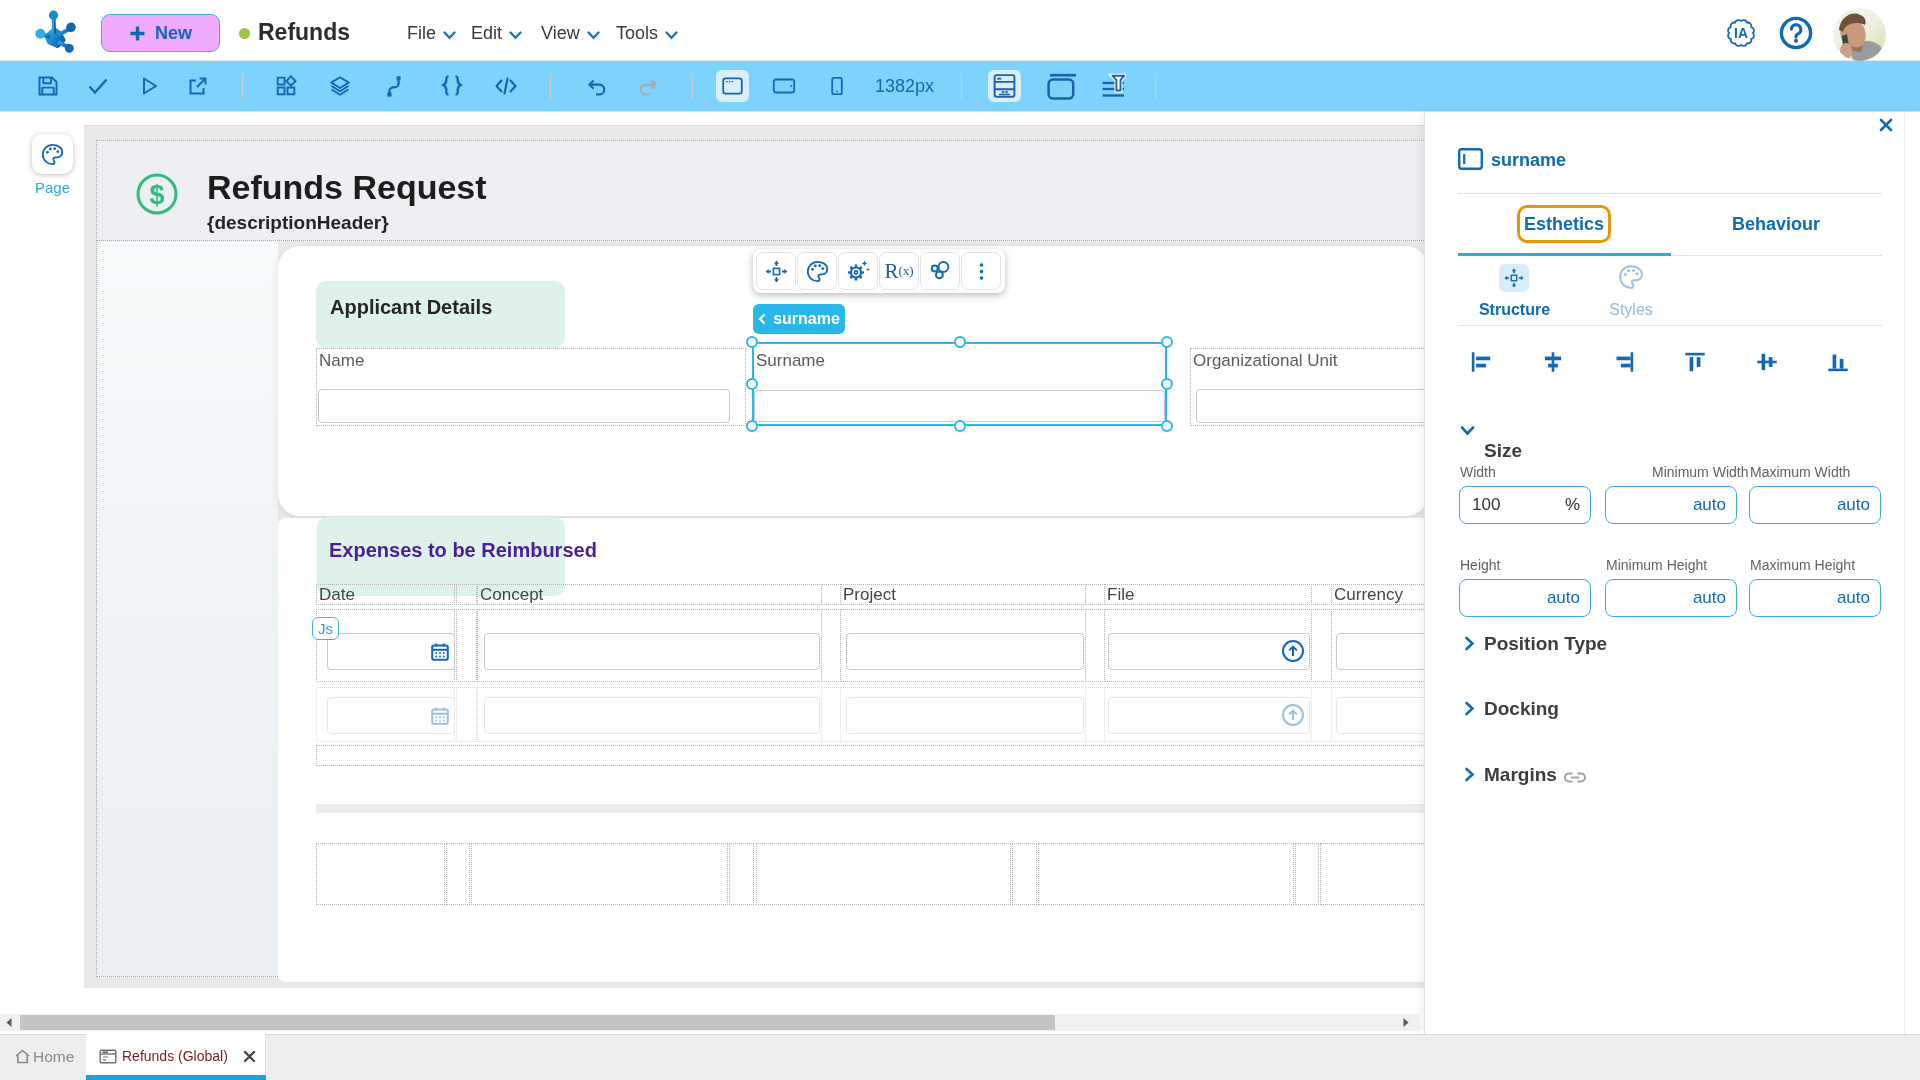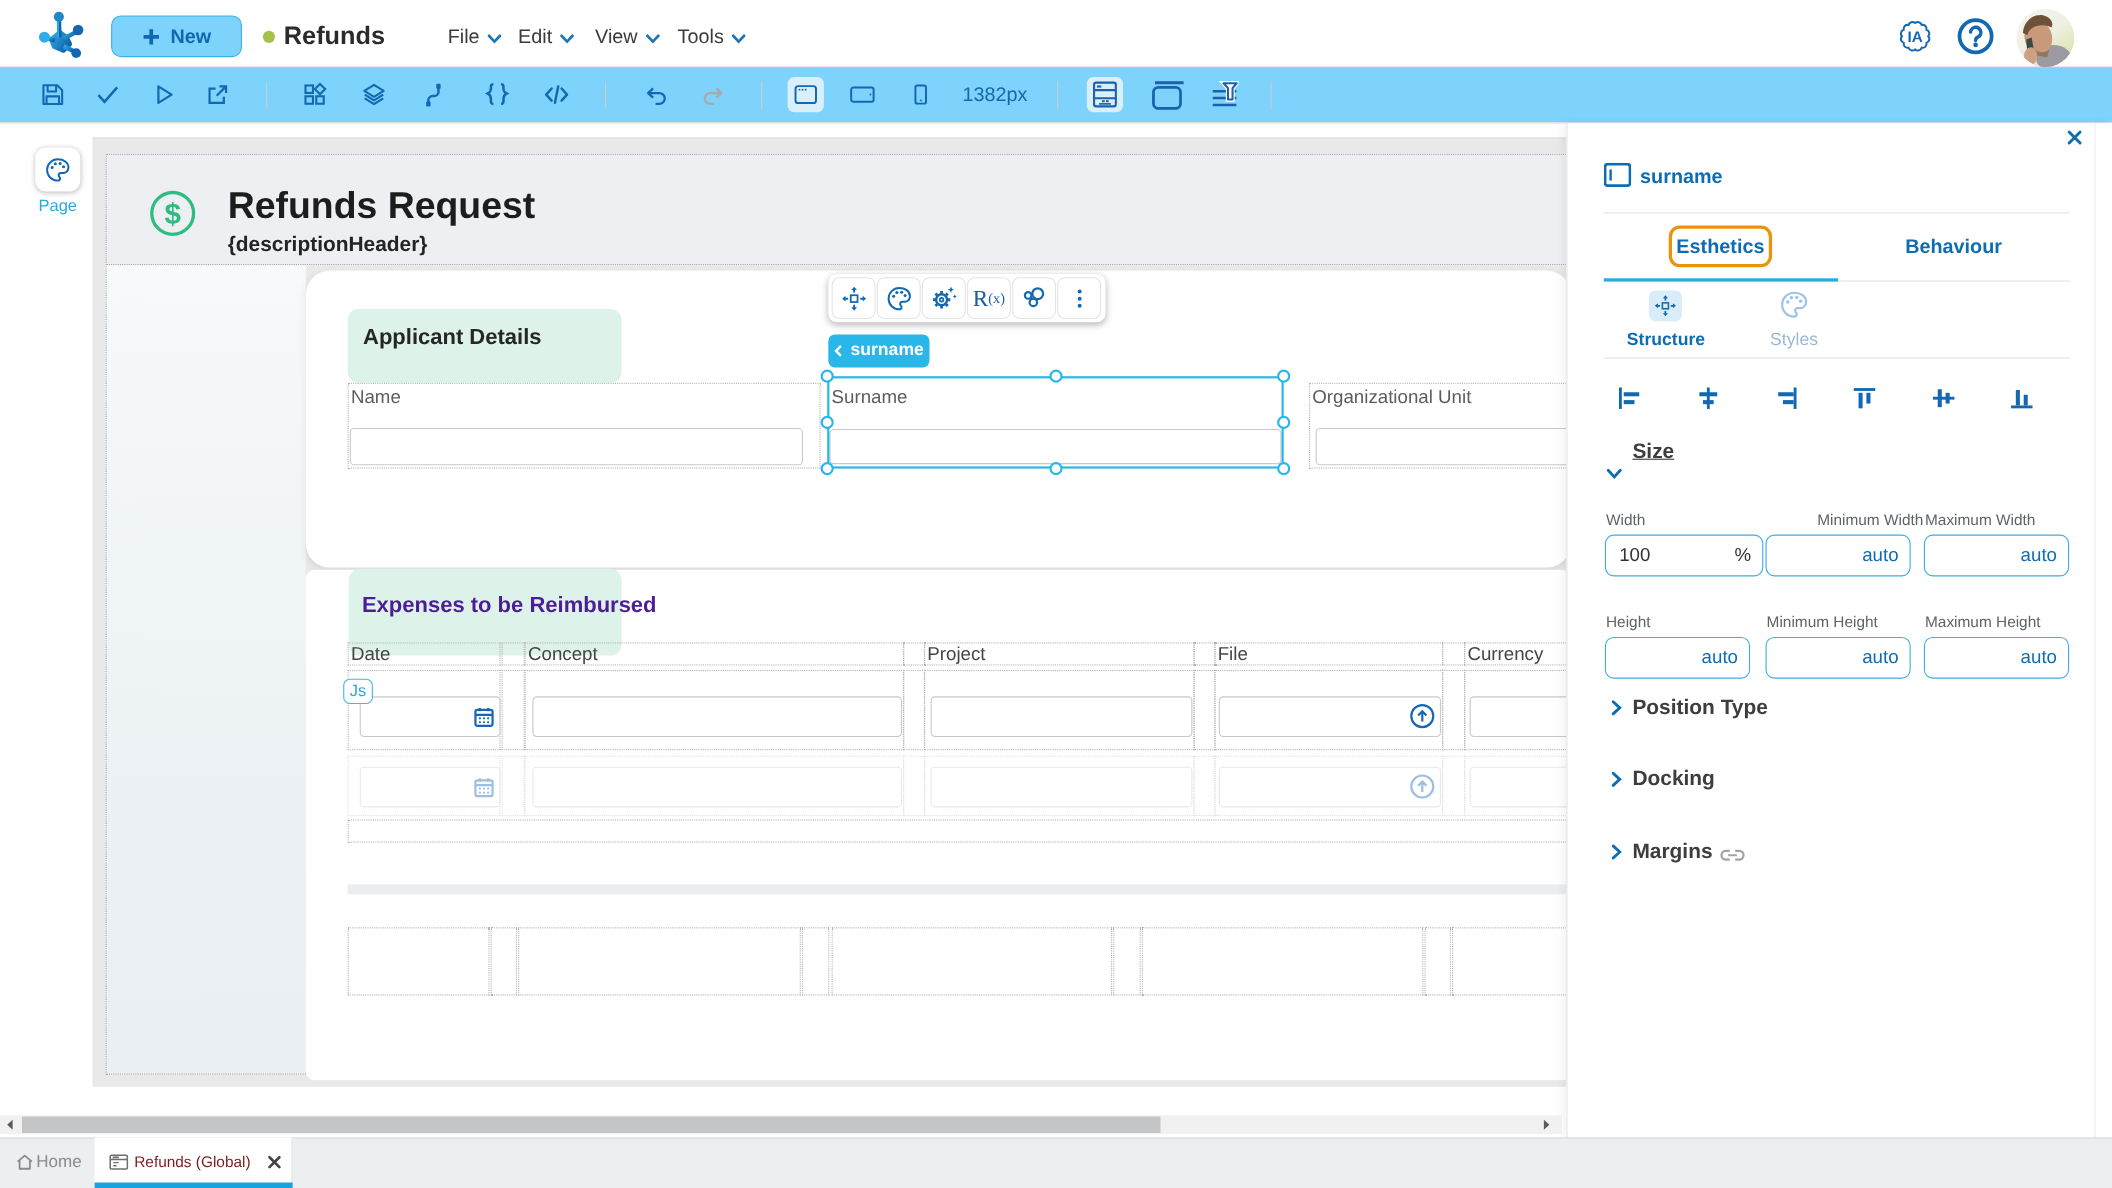--- a/index.html
+++ b/index.html
@@ -1,20 +1,20 @@
 <!DOCTYPE html>
 <html><head>
 <meta charset="utf-8">
 <style>
 *{margin:0;padding:0;box-sizing:border-box;}
 html,body{width:1920px;height:1080px;overflow:hidden;background:#fff;}
 #app{position:relative;width:1920px;height:1080px;font-family:"Liberation Sans",sans-serif;overflow:hidden;background:#fff;}
 
 #menubar{position:absolute;left:0;top:0;width:1920px;height:61px;background:#fff;border-bottom:1px solid #e7e7e7;}
-#newbtn{position:absolute;left:101px;top:14px;width:119px;height:38px;border:1.5px solid #3ab3e8;border-radius:9px;display:flex;align-items:center;justify-content:center;gap:9px;color:#1068b3;font-size:18px;font-weight:bold;background:#7dd3fc;}
+#newbtn{position:absolute;left:101px;top:14px;width:119px;height:38px;border:1.5px solid #3ab3e8;border-radius:9px;display:flex;align-items:center;justify-content:center;gap:9px;color:#1068b3;font-size:18px;font-weight:bold;background:#f0abfc;}
 #procdot{position:absolute;left:239px;top:28px;width:11px;height:11px;border-radius:50%;background:#a4c24b;}
 #proctitle{position:absolute;left:258px;top:19px;font-size:23px;font-weight:bold;color:#2b2b2b;}
 .menu{position:absolute;top:23px;font-size:18px;color:#3a3a3a;display:flex;align-items:center;gap:7px;}
 .menu svg{margin-top:3px;}
 
 #toolbar{position:absolute;left:0;top:61px;width:1920px;height:51px;background:#7dd3fc;border-bottom:1px solid #e0e0e0;}
 .tbi{position:absolute;top:0;height:50px;display:flex;align-items:center;justify-content:center;}
 .tbsep{position:absolute;top:13px;width:1px;height:25px;background:#ccc;}
 .tbbg{background:#d9effa;border-radius:6px;}
 
@@ -548,25 +548,25 @@
       <g fill="#1269b2">
         <rect x="3" y="18.1" width="18" height="2.4"></rect>
         <rect x="7" y="5.1" width="3.4" height="13"></rect>
         <rect x="13.6" y="9.1" width="3.4" height="9"></rect>
       </g>
     </svg>
 
   <svg style="position:absolute;left:1458px;top:421px;" width="19" height="19" viewBox="0 0 19 19">
       <path d="M4 6.5 L9.5 12.5 L15 6.5" fill="none" stroke="#0e6cb2" stroke-width="2.6" stroke-linecap="round"></path>
     </svg>
-  <div class="sechead" style="left:1484px;top:400px;text-decoration:underline;">Size</div>
+  <div class="sechead" style="left:1484px;top:440px;">Size</div>
   <div class="plabel" style="left:1460px;top:464px;">Width</div>
   <div class="plabel" style="left:1606px;top:464px;margin-left:46px;">Minimum Width</div>
   <div class="plabel" style="left:1750px;top:464px;">Maximum Width</div>
-  <div class="pin" style="left:1459px;top:486px;width:144px;">
+  <div class="pin" style="left:1459px;top:486px;width:132px;">
       <span style="margin-left:12px;color:#333;">100</span>
       <span style="margin-left:auto;margin-right:10px;color:#333;">%</span>
     </div>
   <div class="pin" style="left:1605px;top:486px;width:132px;">
       <span style="margin-left:auto;margin-right:10px;color:#0e6cb2;">auto</span>
     </div>
   <div class="pin" style="left:1749px;top:486px;width:132px;">
       <span style="margin-left:auto;margin-right:10px;color:#0e6cb2;">auto</span>
     </div>
   <div class="plabel" style="left:1460px;top:557px;">Height</div>

